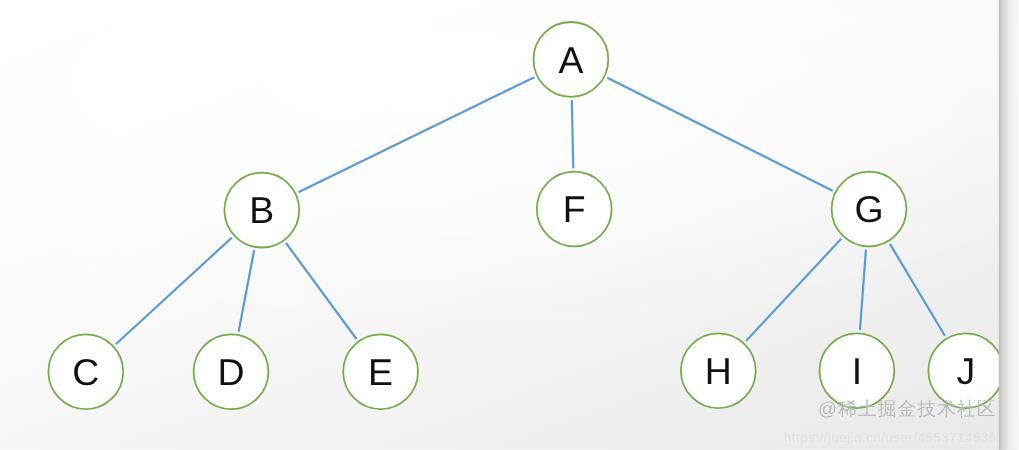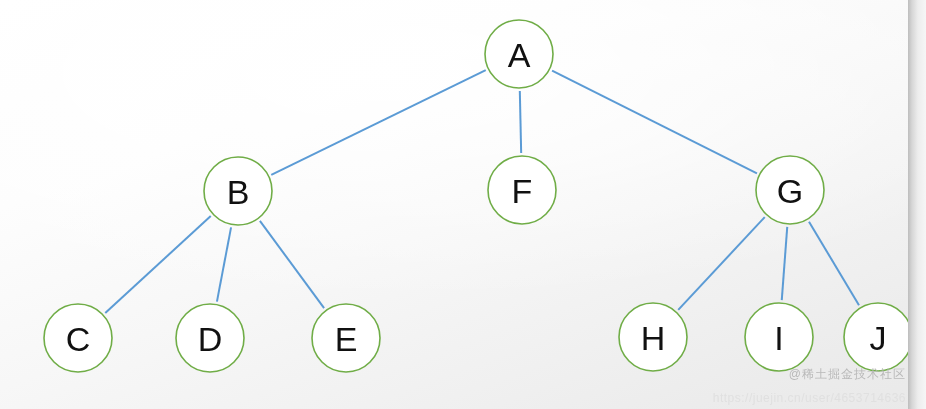--- a/index.html
+++ b/index.html
@@ -67,21 +67,21 @@
     right: 0;
     width: 18px;
     height: 409px;
     background: linear-gradient(to right, #bdbdbd 0%, #d6d6d6 22%, #ededed 55%, #f6f6f6 100%);
   }
   #watermark {
     position: absolute;
     right: 20px;
     bottom: 26px;
     font-family: "Liberation Sans", sans-serif;
-    font-size: 12px;
+    font-size: 17px;
     color: #b9b9b9;
     letter-spacing: 1px;
     white-space: nowrap;
     user-select: none;
   }
   #watermark-url {
     position: absolute;
     right: 20px;
     bottom: 4px;
     font-family: "Liberation Sans", sans-serif;

